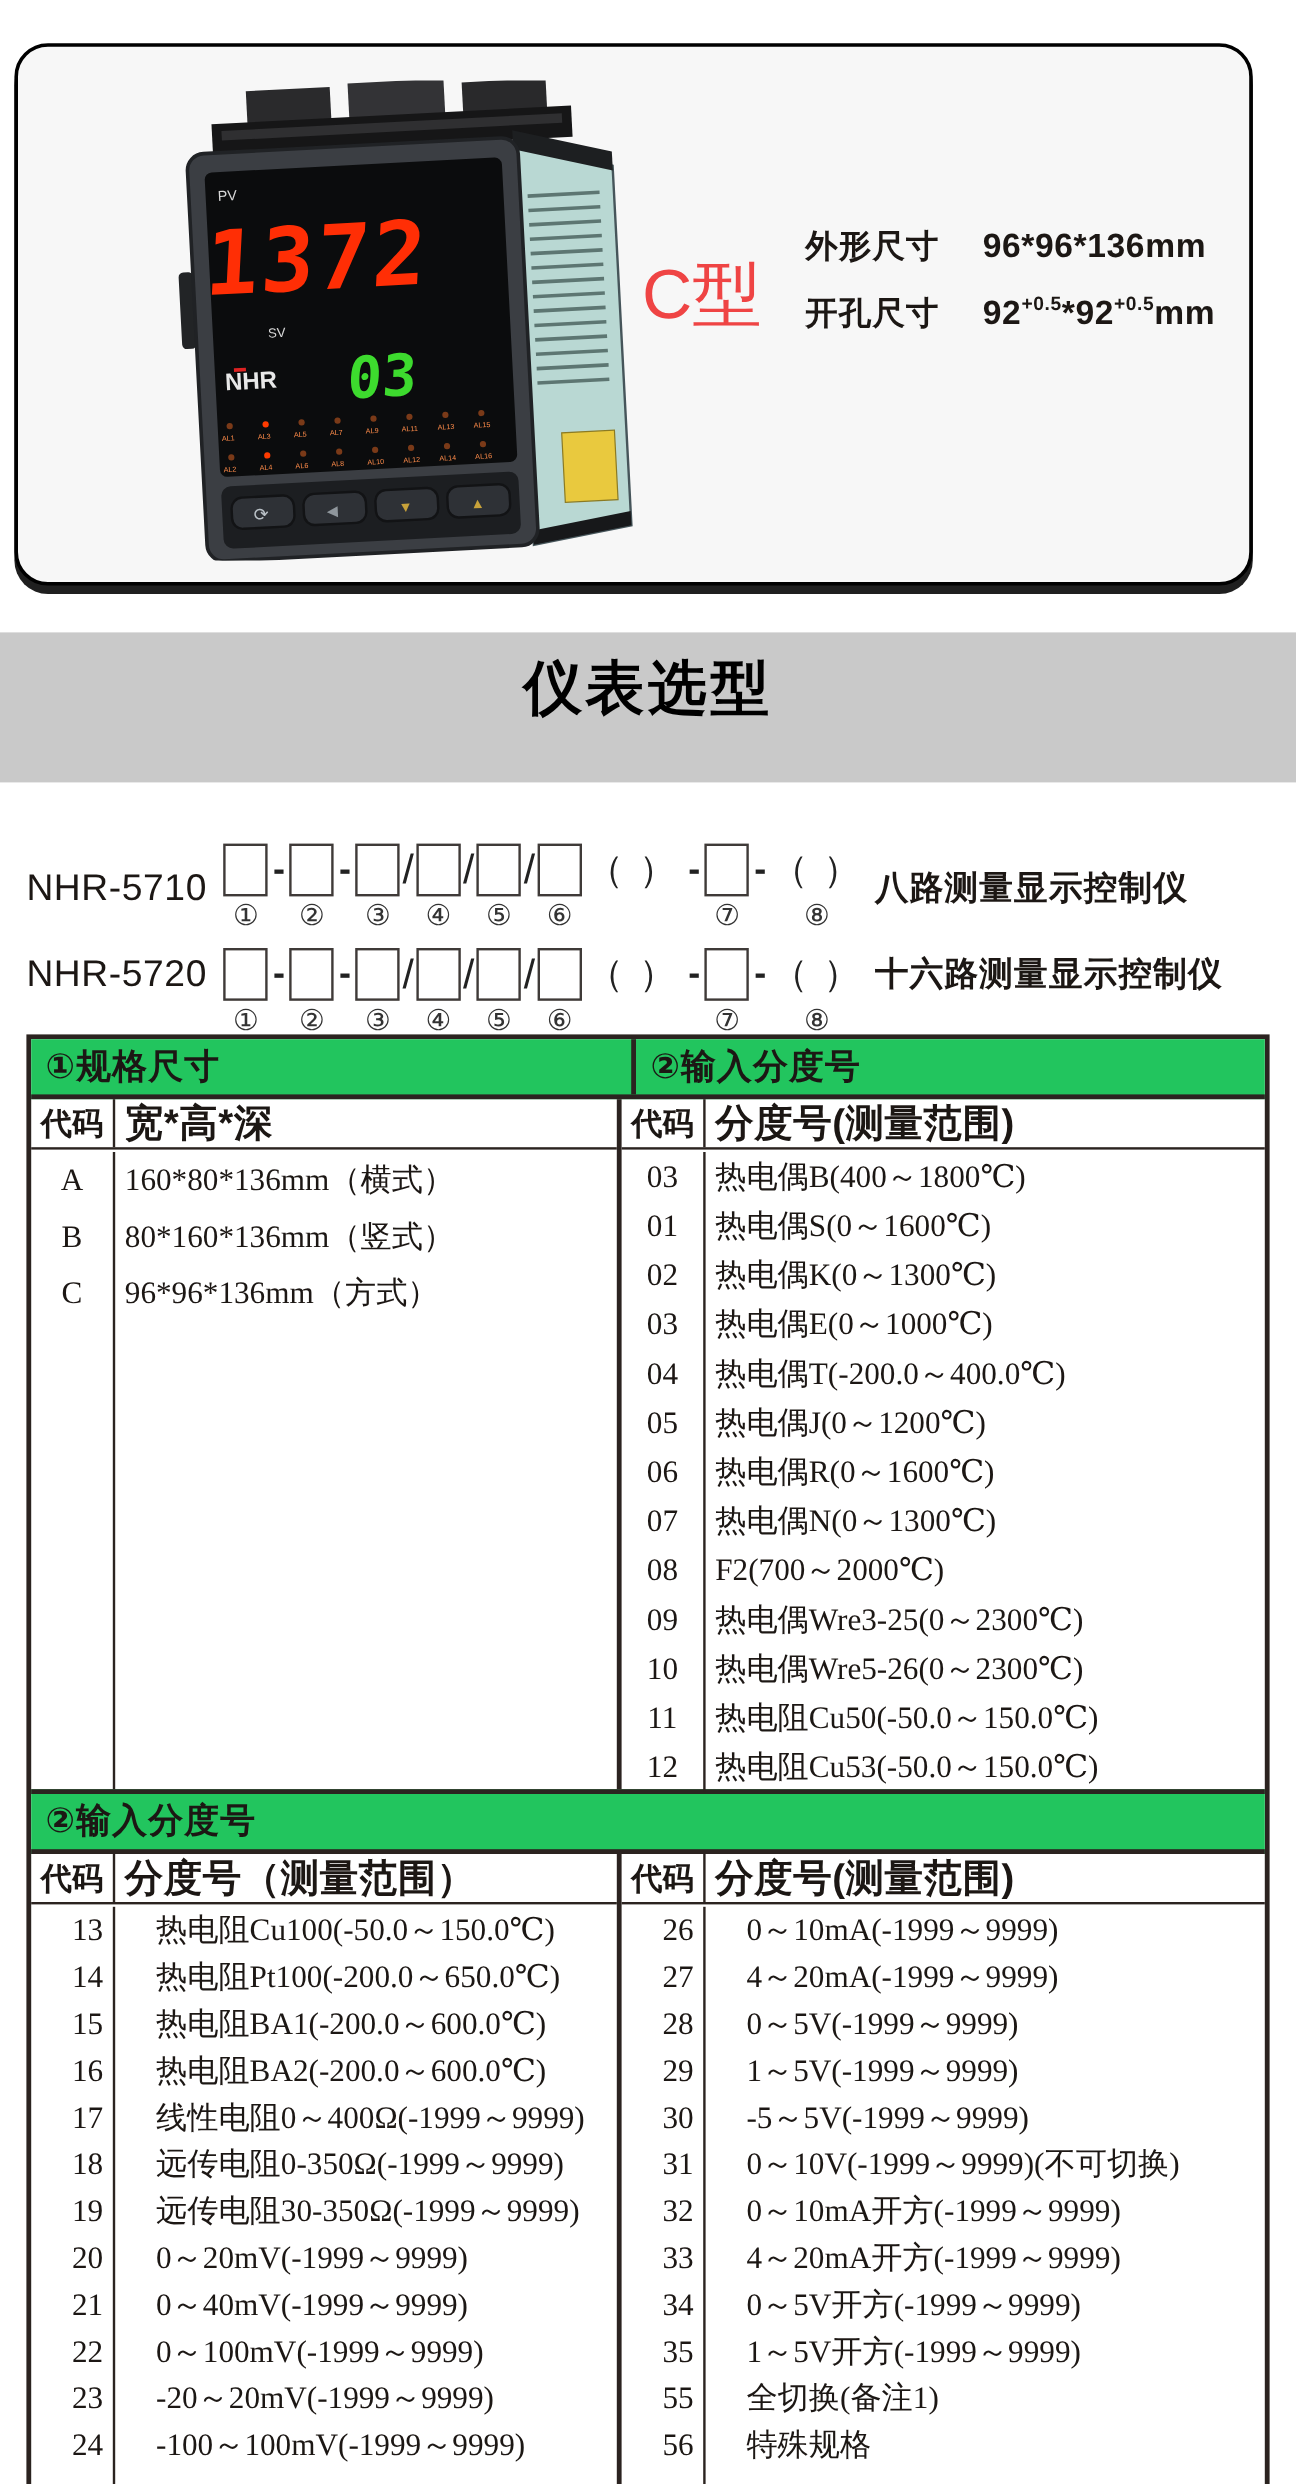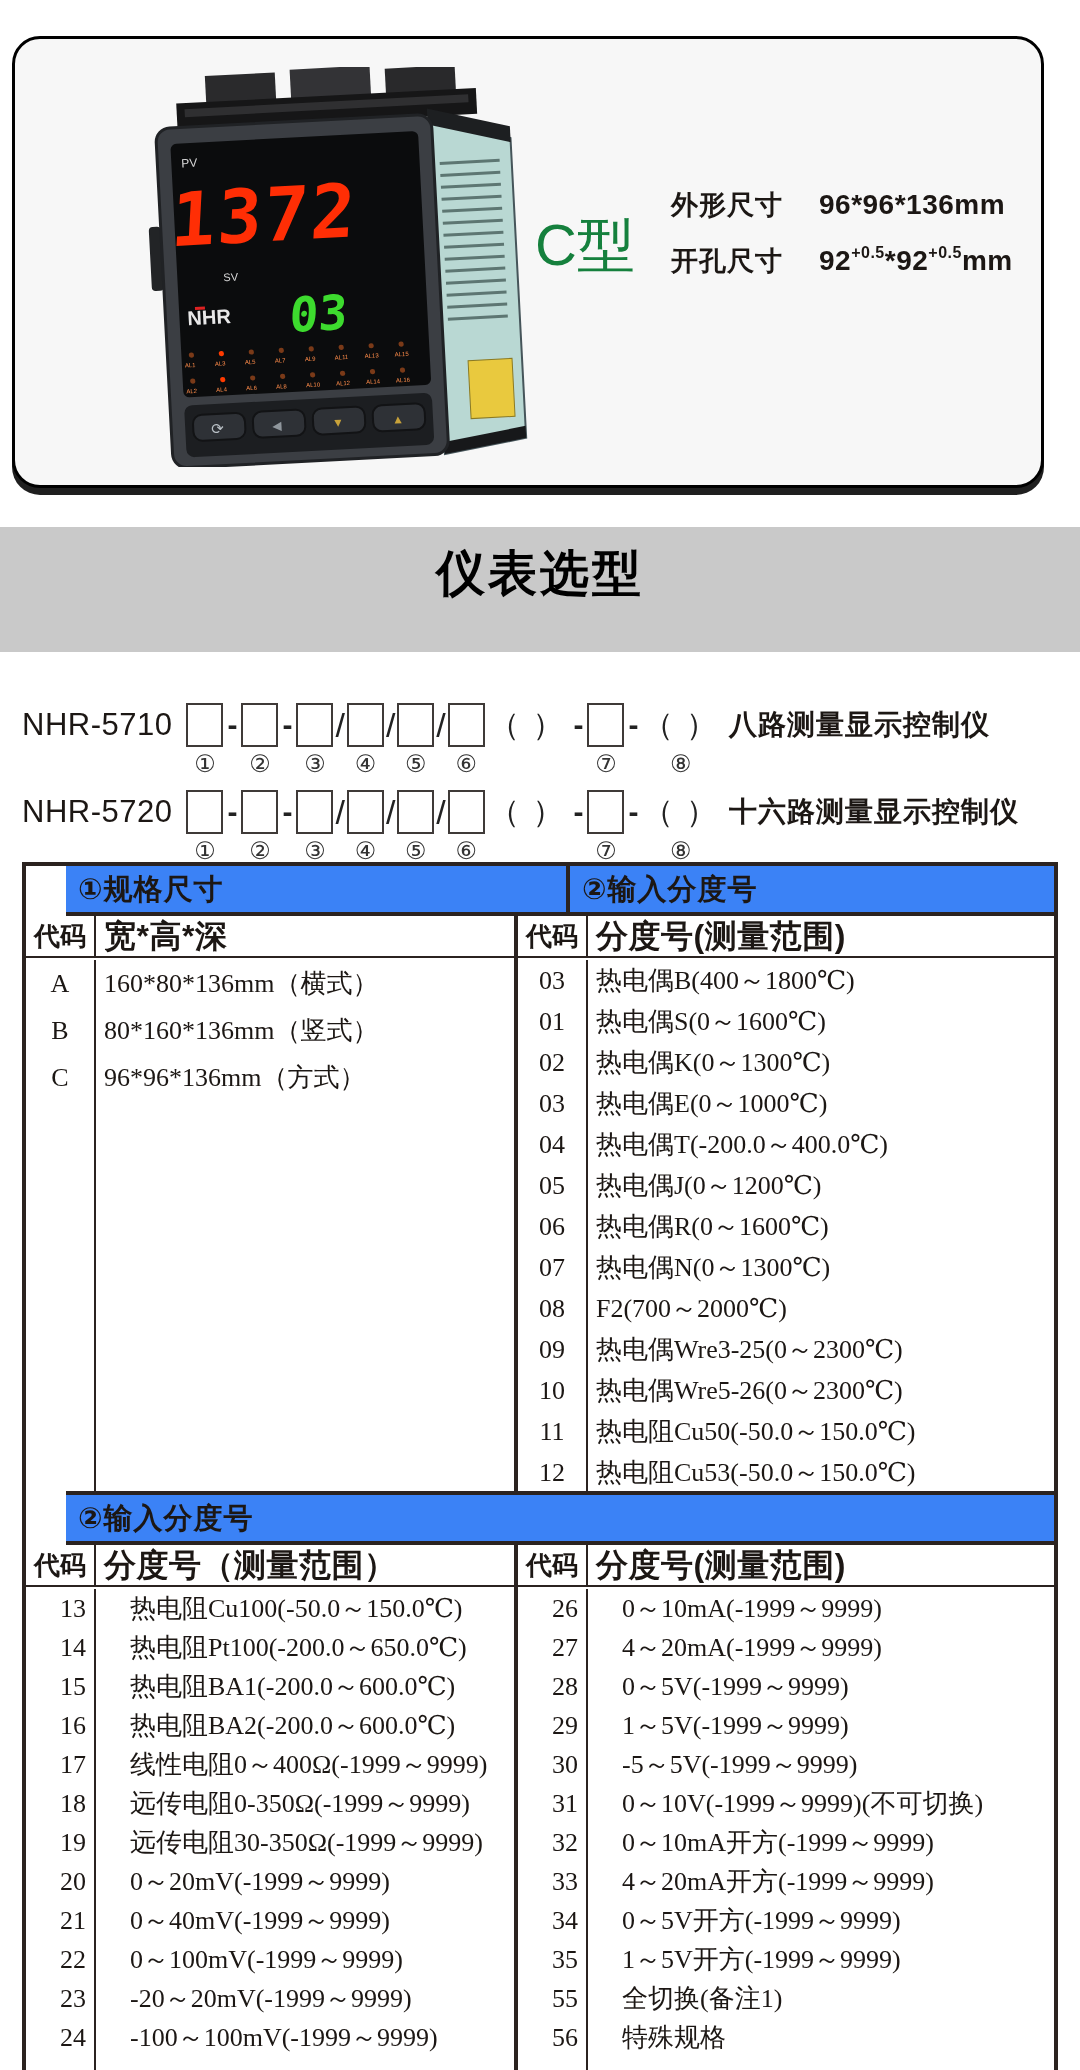--- a/index.html
+++ b/index.html
@@ -8,54 +8,54 @@
     font-family:"Liberation Sans","DejaVu Sans",sans-serif;color:#1c1714;
   }
   
   .product-card{
     position:absolute;left:12px;top:36px;width:1026px;height:446px;
     background:#f7f7f7;border:3px solid #000;border-radius:28px;
     box-shadow:0 7px 0 #1f1f1f;
   }
   .device-wrap{position:absolute;left:50px;top:28px;width:590px;height:400px;}
   .type-label{
-    position:absolute;left:520px;top:168px;font-size:58px;font-weight:500;color:#15803d;
+    position:absolute;left:520px;top:168px;font-size:58px;font-weight:500;color:#ef4444;
   }
   .dims{position:absolute;left:656px;top:148px;}
   .dim-row{display:flex;align-items:baseline;height:56px;}
   .dim-label{font-size:27px;font-weight:bold;width:148px;letter-spacing:1px;}
   .dim-value{font-size:28px;font-weight:bold;letter-spacing:0.5px;}
   .dim-value sup{font-size:16px;font-weight:bold;position:relative;top:-2px;}
   
   .banner{
     position:absolute;left:0;top:527px;width:1080px;height:125px;background:#c9c9c9;
     text-align:center;
   }
   .banner-title{font-size:49px;font-weight:bold;color:#000;letter-spacing:3px;margin-top:14px;}
   .banner-sub{font-size:22px;color:#222;margin-top:2px;}
   
   .order-line{position:absolute;left:22px;display:flex;align-items:flex-start;}
-  .order-line.l1{top:703px;}
+  .order-line.l1{top:703px;align-items:center;}
   .order-line.l2{top:790px;}
   .order-model{font-size:31px;font-weight:500;line-height:44px;margin-right:14px;letter-spacing:0.5px;}
   .order-pattern{display:flex;align-items:flex-start;}
   .seg{display:flex;flex-direction:column;align-items:center;}
   .seg .box{width:33px;height:40px;border:2px solid #3f3a38;background:#fff;}
   .seg .ptext{font-size:31px;line-height:44px;letter-spacing:2px;color:#222;}
   .seg .num{font-size:24px;line-height:26px;margin-top:4px;color:#333;}
   .sep{font-size:30px;font-weight:bold;line-height:44px;margin:0 4px;color:#222;}
   .sep.slash{font-size:34px;font-weight:500;margin:0 2px;}
   .sep.paren{font-size:31px;font-weight:500;letter-spacing:2px;}
   .order-desc{font-size:28px;font-weight:bold;line-height:44px;margin-left:10px;letter-spacing:1px;}
   
   .tbl{
     position:absolute;left:22px;top:862px;width:1028px;border:4px solid #2b2320;
     background:#fff;
   }
-  .sec-hdr{display:flex;height:46px;background:#3b82f6;border-bottom:4px solid #2b2320;margin-left:40px;}
+  .sec-hdr{display:flex;height:46px;background:#22c55e;border-bottom:4px solid #2b2320;}
   .sec-hdr .hcell{font-size:29px;font-weight:bold;line-height:46px;padding-left:12px;letter-spacing:1px;}
   .sec-hdr .hcell.hleft{width:488px;border-right:4px solid #2b2320;}
   .sec-hdr .hcell.hright{flex:1;}
   .sec-hdr.full .hcell{width:auto;border-right:none;}
   .sec-hdr.sec2{border-top:4px solid #2b2320;}
   .sec-body{display:flex;}
   .sec-body.b1{height:575px;}
   .sec-body.b2{height:575px;}
   .half{display:flex;flex-direction:column;}
   .half.hl{width:488px;border-right:4px solid #2b2320;}

